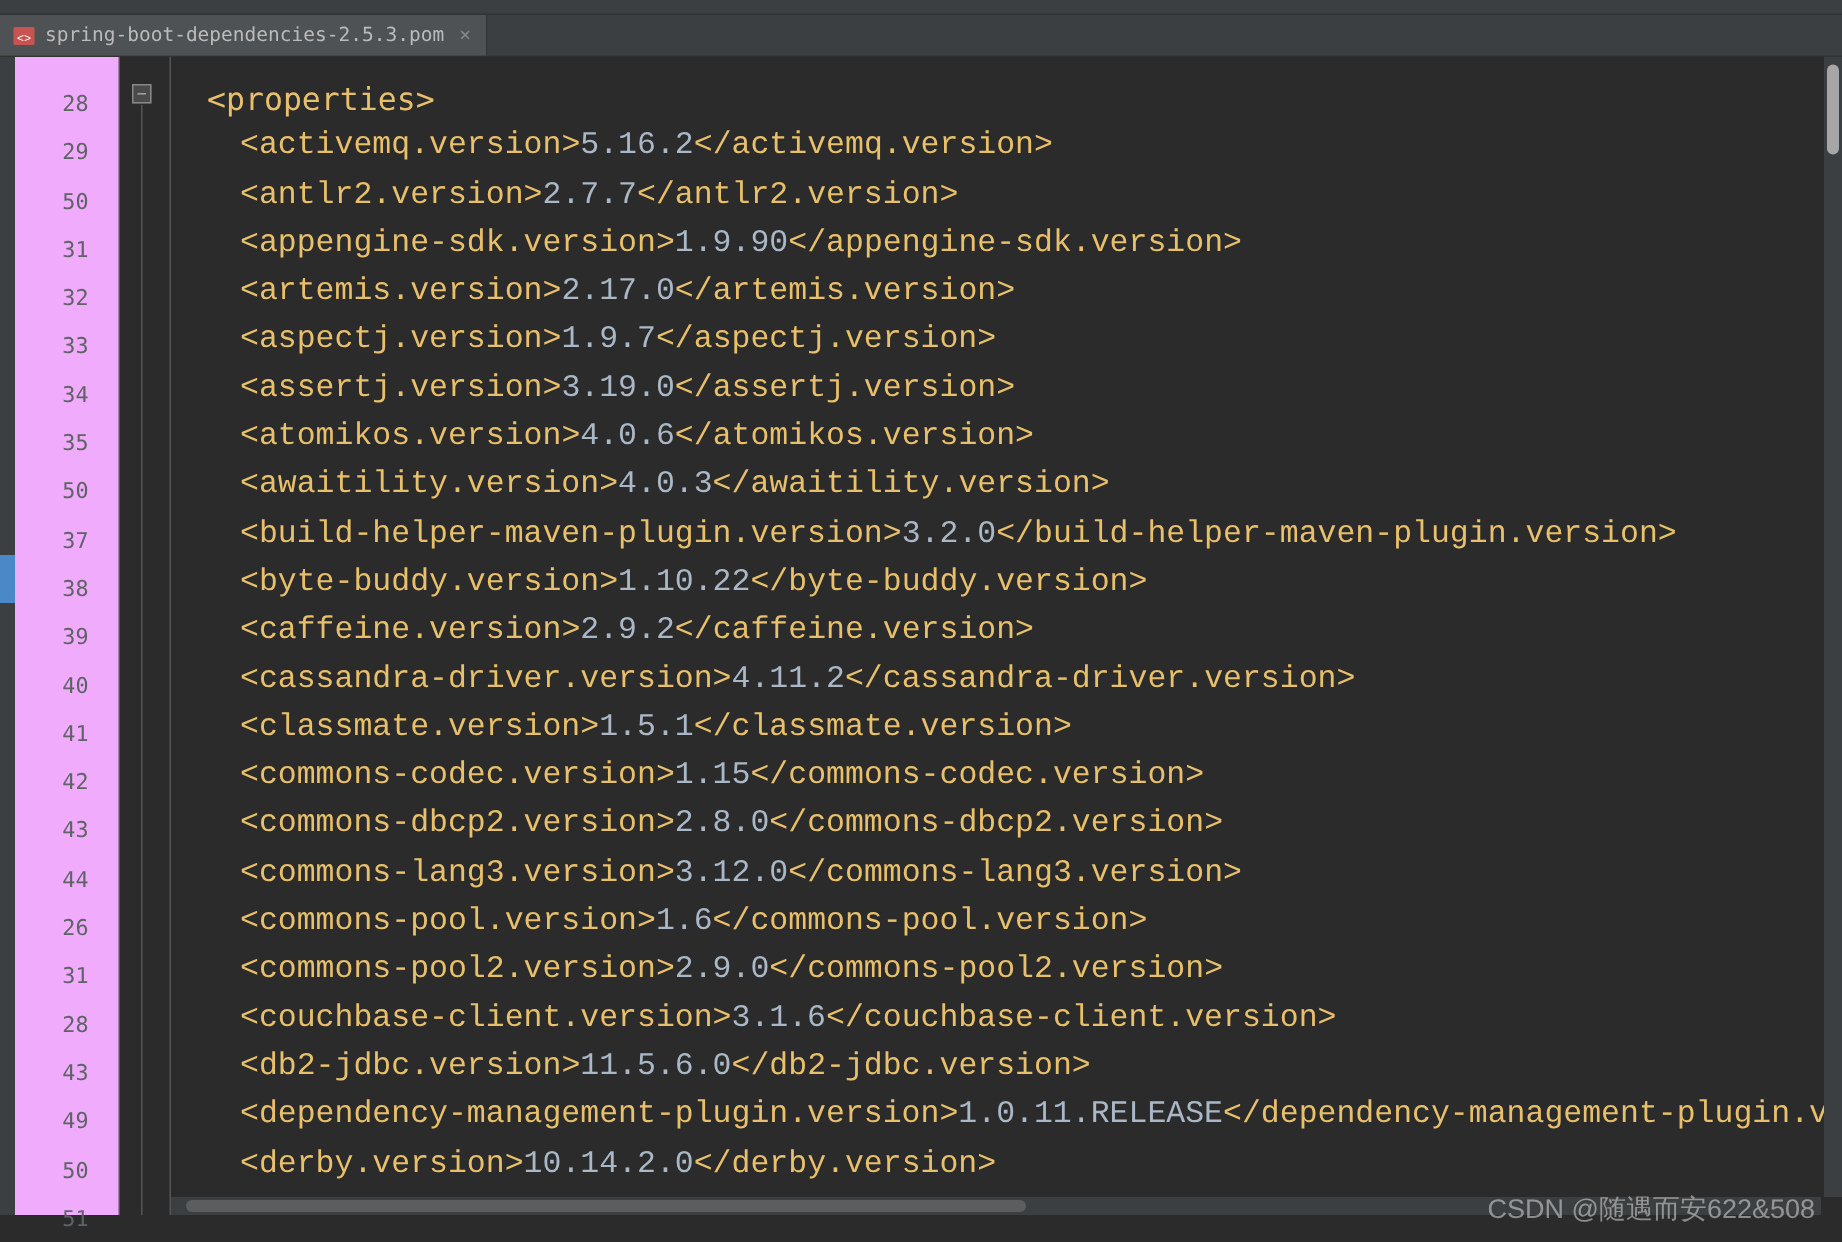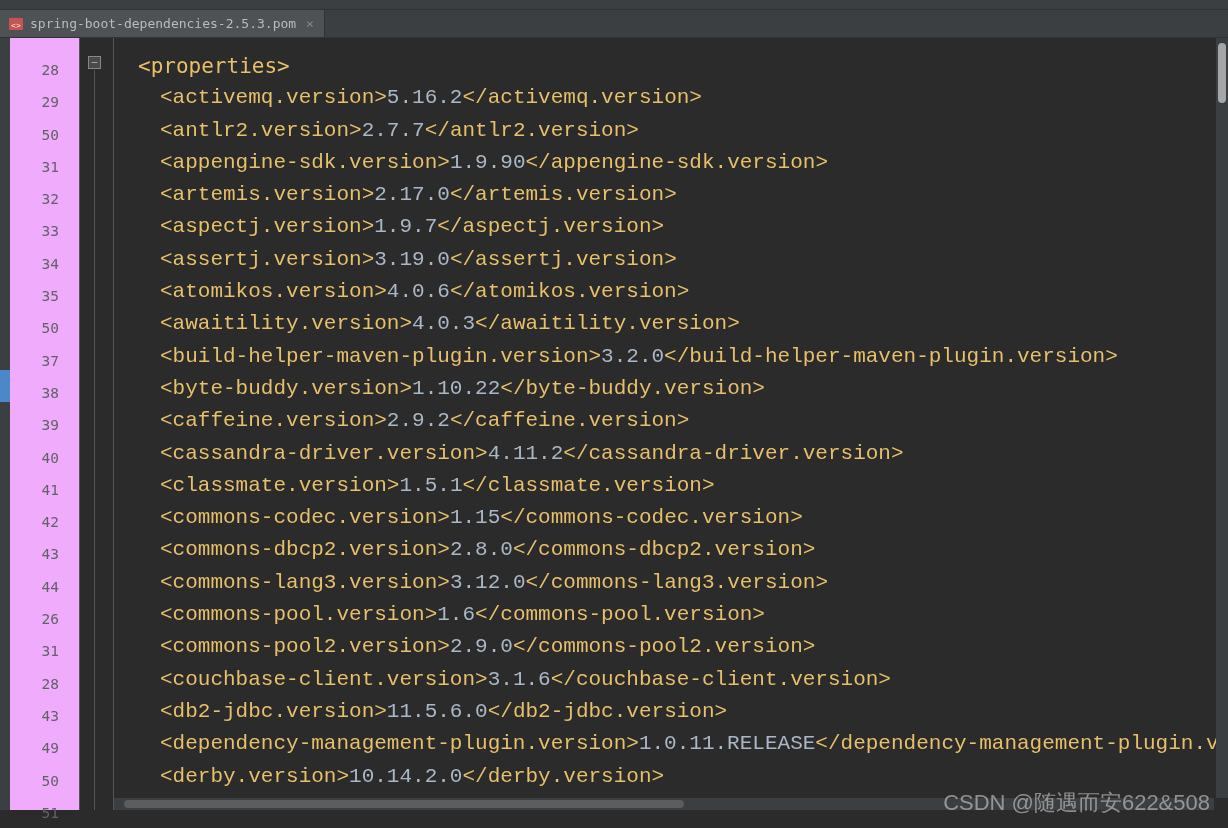--- a/index.html
+++ b/index.html
@@ -146,21 +146,21 @@
   .bottom-bar {
     height: 18px;
     background: #2b2b2b;
   }
   .watermark {
     position: absolute;
     right: 18px;
     bottom: 10px;
     color: rgba(220,220,220,0.55);
     font-family: sans-serif;
-    font-size: 22px;
+    font-size: 18px;
     pointer-events: none;
   }
 </style>
 </head>
 <body>
 
 <div class="top-bar"></div>
 
 <div class="tab-bar">
   <div class="tab">

